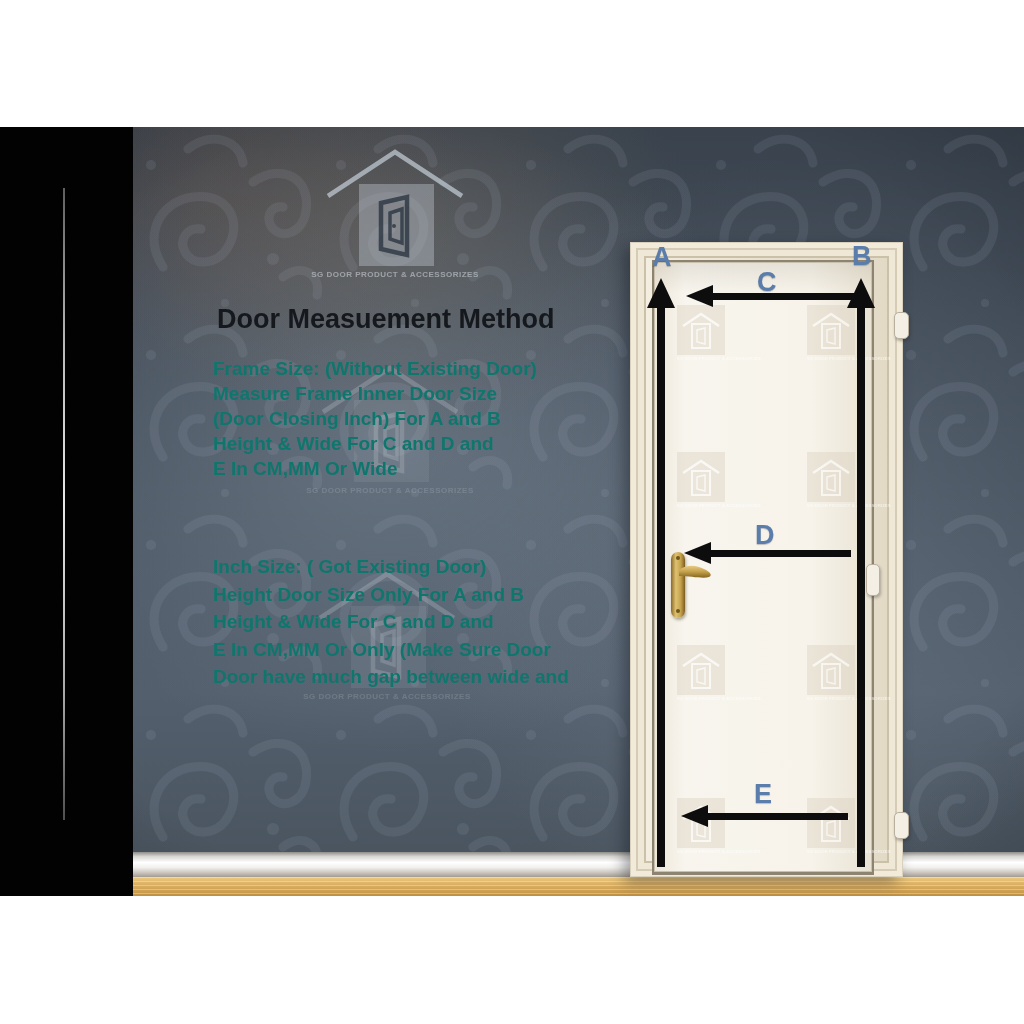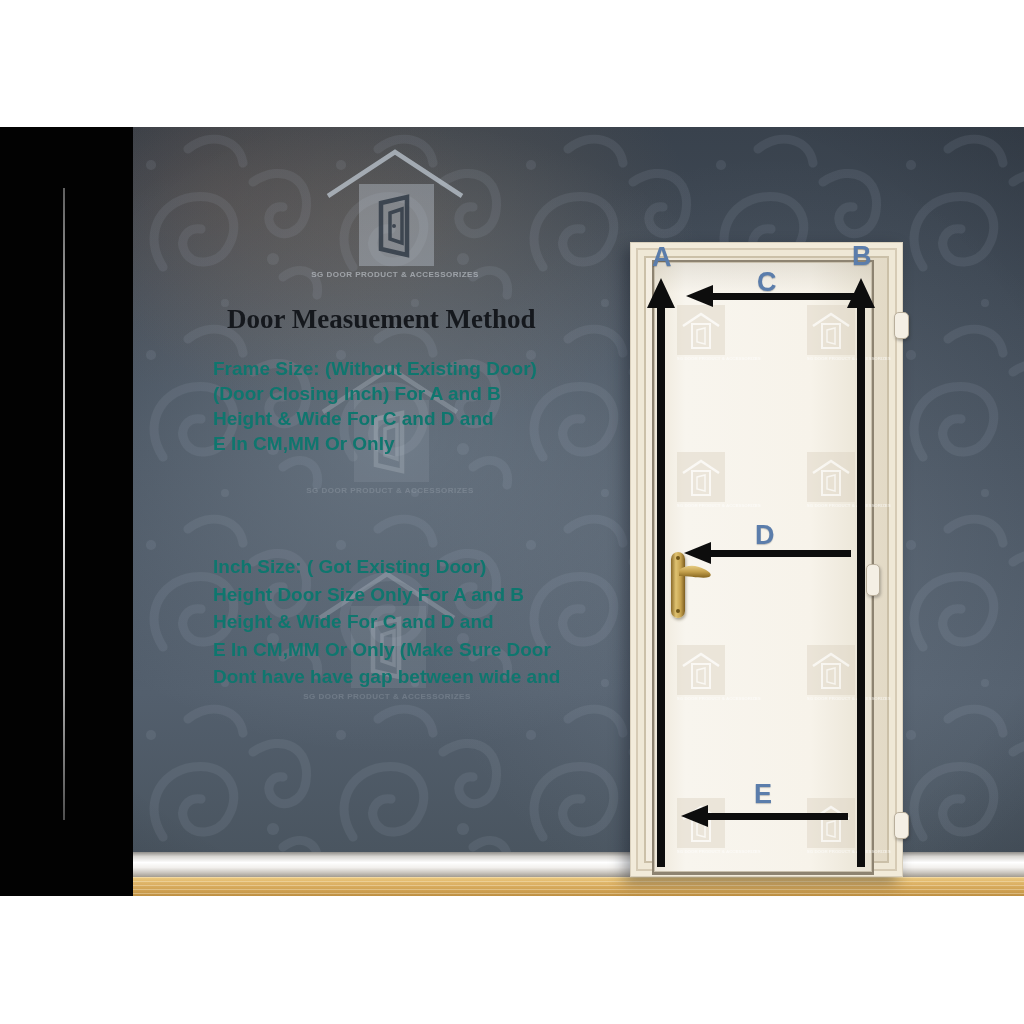--- a/index.html
+++ b/index.html
@@ -32,21 +32,21 @@
   .logo .sq{left:39px;top:38px;width:75px;height:82px;background:rgba(203,213,223,0.42);}
   .logo .glyph{left:54px;top:48px;}
   .logo .btxt{left:-10px;top:124px;width:170px;text-align:center;font-size:8px;font-weight:bold;
     letter-spacing:0.5px;color:rgba(228,234,240,0.55);white-space:nowrap;}
   .logo-top{left:320px;top:146px;opacity:0.88;}
   .logo-mid{left:315px;top:362px;opacity:0.30;}
   .logo-low{left:312px;top:568px;opacity:0.30;}
   .logo-faint .sq{background:rgba(215,224,231,0.30);}
 
   
-  .title{left:227px;top:303px;font-size:27px;line-height:32px;font-weight:bold;color:#15181d;font-family:Liberation Serif, serif;}
+  .title{left:217px;top:303px;font-size:27px;line-height:32px;font-weight:bold;color:#15181d;}
   .note{color:#0f766e;font-weight:bold;font-size:19px;white-space:nowrap;}
   .note-frame{left:213px;top:356px;line-height:25px;}
   .note-door{left:213px;top:553px;line-height:27.5px;}
 
   
   .door-frame{left:630px;top:242px;width:273px;height:635px;
     background:linear-gradient(90deg,#f5efe3,#eae2d0 50%,#e2d9c5);
     box-shadow:inset 0 0 0 1px #d9d0bd, inset 0 0 0 6px #f2ebda, inset 0 0 0 8px #d6cbb5,
                inset 0 0 0 14px #efe8d6, inset 0 0 0 16px #cbc0a8,
                -6px 6px 14px rgba(12,18,28,0.38);}
@@ -167,31 +167,32 @@
       <path d="M7 9 L33 3 L33 61 L7 55 Z" fill="none" stroke="#cdd5dd" stroke-width="4.5"></path>
       <path d="M16 19 L28 15 L28 49 L16 45 Z" fill="none" stroke="#cdd5dd" stroke-width="3.5"></path>
     </svg>
     <div class="abs btxt">SG DOOR PRODUCT &amp; ACCESSORIZES</div>
   </div>
 
   <div class="abs title">Door Measuement Method</div>
 
   <div class="abs note note-frame">
     <div>Frame Size: (Without Existing Door)</div>
+    <div>Measure Frame Inner Door Size</div>
     <div>(Door Closing Inch) For A and B</div>
     <div>Height &amp; Wide For C and D and</div>
-    <div>E In CM,MM Or Only</div>
+    <div>E In CM,MM Or Wide</div>
   </div>
 
   <div class="abs note note-door">
     <div>Inch Size: ( Got Existing Door)</div>
     <div>Height Door Size Only For A and B</div>
     <div>Height &amp; Wide For C and D and</div>
     <div>E In CM,MM Or Only (Make Sure Door</div>
-    <div>Dont have have gap between wide and</div>
+    <div>Door have much gap between wide and</div>
   </div>
 
   <div class="abs door-frame"></div>
   <div class="abs door-opening"></div>
   <div class="abs door-panel"></div>
 
   <div class="abs dwm" style="left:677px;top:305px;">
     <div class="abs sq"></div>
     <svg class="abs hse" width="40" height="42" viewBox="0 0 40 42">
       <polyline points="2,16 20,4 38,16" fill="none" stroke="rgba(255,255,255,0.85)" stroke-width="2.5"></polyline>

